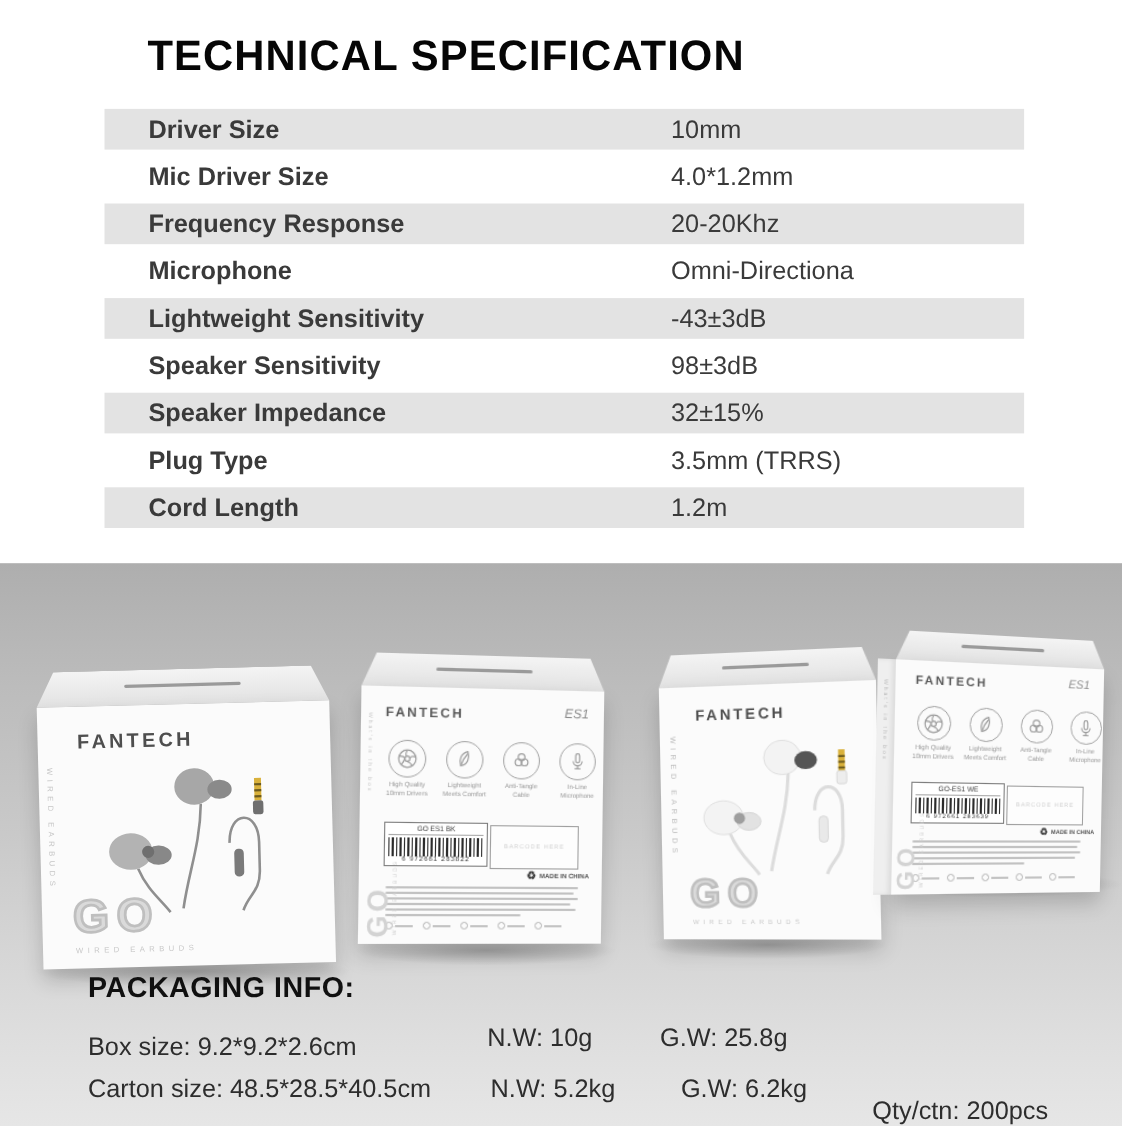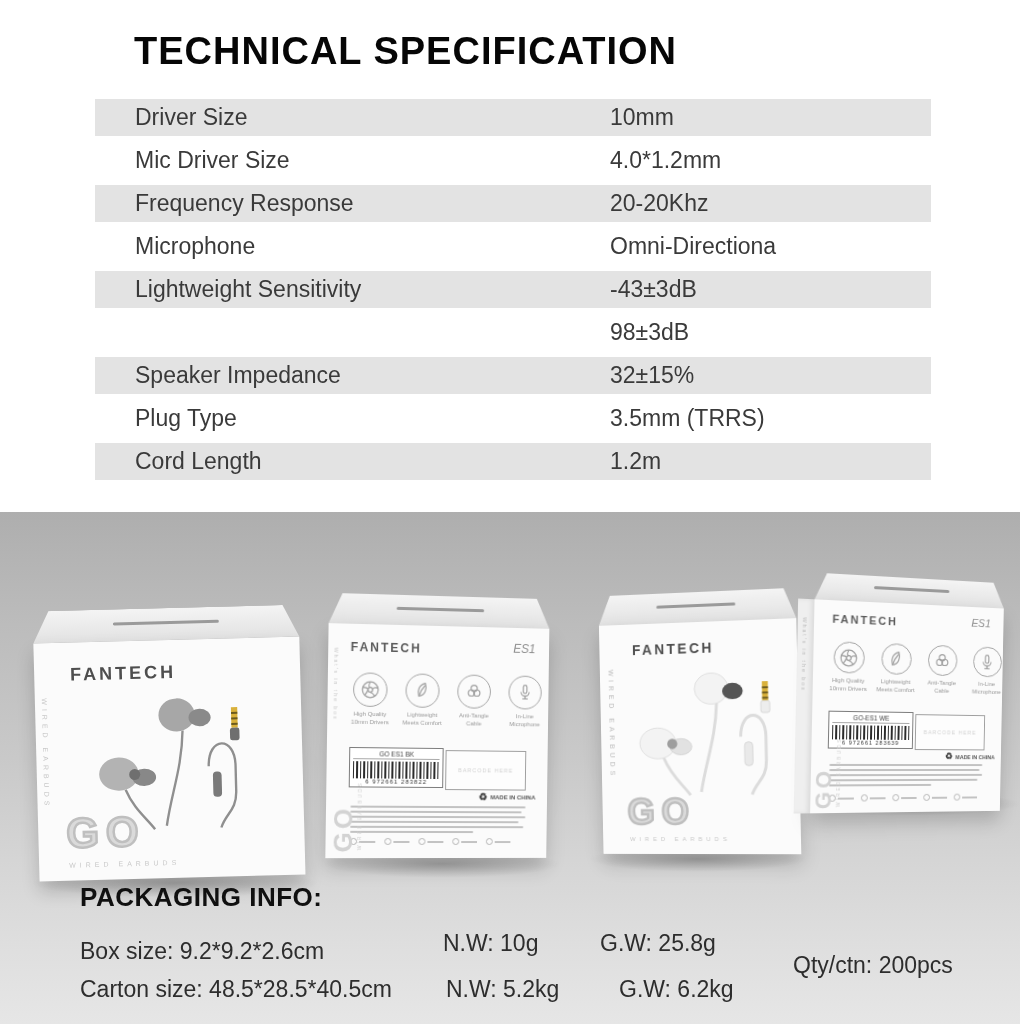--- a/index.html
+++ b/index.html
@@ -7,21 +7,21 @@
         font-family:"Liberation Sans", sans-serif;color:#222;}
 
   
   .title{position:absolute;left:134px;top:30px;margin:0;font-size:38px;font-weight:800;
          letter-spacing:1px;color:#060606;transform:scaleY(1.02);}
 
   
   .spec-table{position:absolute;left:95px;top:99px;width:836px;}
   .spec-row{position:relative;height:37px;margin-bottom:6px;display:flex;align-items:center;}
   .spec-row:nth-child(odd){background:#e3e3e3;}
-  .spec-label{position:absolute;left:40px;font-size:23px;color:#3a3a3a;}
+  .spec-label{position:absolute;left:40px;font-size:23px;color:#3a3a3a;font-weight:bold;}
   .spec-value{position:absolute;left:515px;font-size:23px;color:#3a3a3a;}
 
   
   .photo{position:absolute;left:0;top:512px;width:1024px;height:512px;
          background:linear-gradient(180deg,#aeaeae 0%,#bcbcbc 22%,#c9c9c9 48%,#d5d5d5 68%,#dedede 84%,#e6e6e6 100%);}
   .box{position:absolute;}
   .box-top{position:relative;background:linear-gradient(#f4f4f4,#e2e2e2);
            clip-path:polygon(6% 0,94% 0,100% 100%,0 100%);}
   .slot{position:absolute;left:30%;top:40%;width:40%;height:3px;background:#9a9a9a;border-radius:2px;}
   .box-face{position:relative;background:#fbfbfb;box-shadow:0 10px 18px rgba(0,0,0,.18);}
@@ -96,20 +96,21 @@
     </div>
     <div class="spec-row">
       <span class="spec-label">Microphone</span>
       <span class="spec-value">Omni-Directiona</span>
     </div>
     <div class="spec-row">
       <span class="spec-label">Lightweight Sensitivity</span>
       <span class="spec-value">-43±3dB</span>
     </div>
     <div class="spec-row">
+      <span class="spec-label">Speaker Sensitivity</span>
       <span class="spec-value">98±3dB</span>
     </div>
     <div class="spec-row">
       <span class="spec-label">Speaker Impedance</span>
       <span class="spec-value">32±15%</span>
     </div>
     <div class="spec-row">
       <span class="spec-label">Plug Type</span>
       <span class="spec-value">3.5mm (TRRS)</span>
     </div>
@@ -384,15 +385,15 @@
 
   <h2 class="pack-heading">PACKAGING INFO:</h2>
 
   <span class="pack-item" style="left:80px;top:938px;">Box size: 9.2*9.2*2.6cm</span>
   <span class="pack-item" style="left:443px;top:930px;">N.W: 10g</span>
   <span class="pack-item" style="left:600px;top:930px;">G.W: 25.8g</span>
 
   <span class="pack-item" style="left:80px;top:976px;">Carton size: 48.5*28.5*40.5cm</span>
   <span class="pack-item" style="left:446px;top:976px;">N.W: 5.2kg</span>
   <span class="pack-item" style="left:619px;top:976px;">G.W: 6.2kg</span>
-  <span class="pack-item" style="left:793px;top:952px;">Qty/ctn: 200pcs</span>
+  <span class="pack-item" style="left:793px;top:996px;">Qty/ctn: 200pcs</span>
 
 </div>
 
 </body></html>

